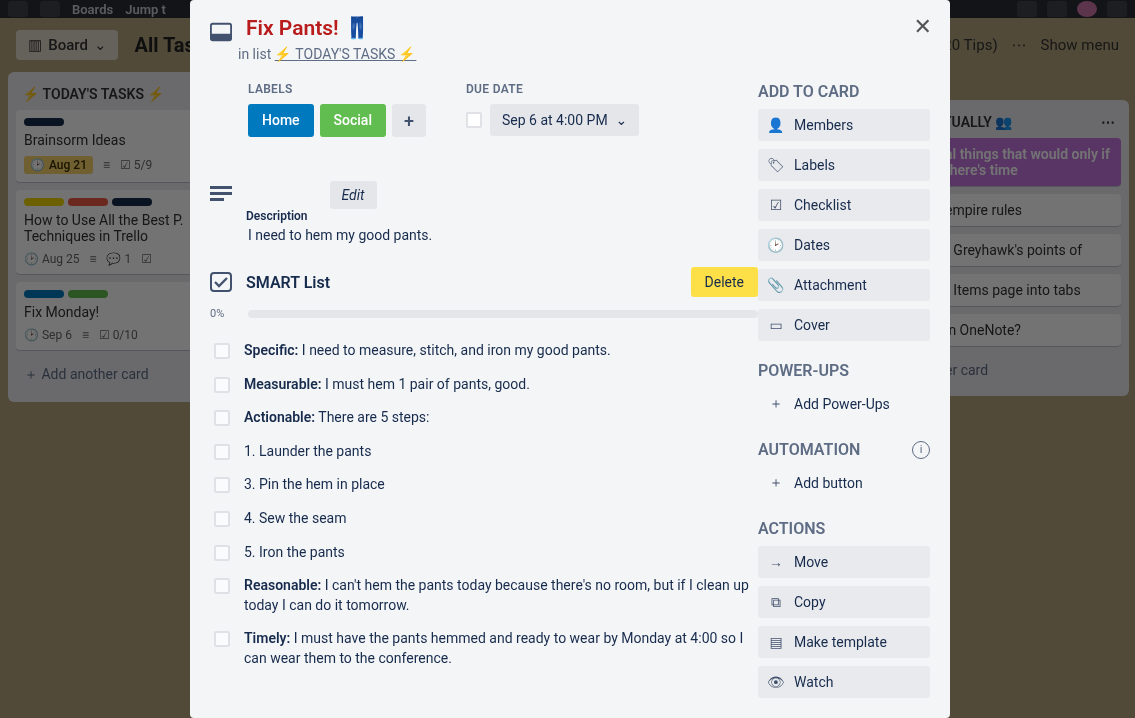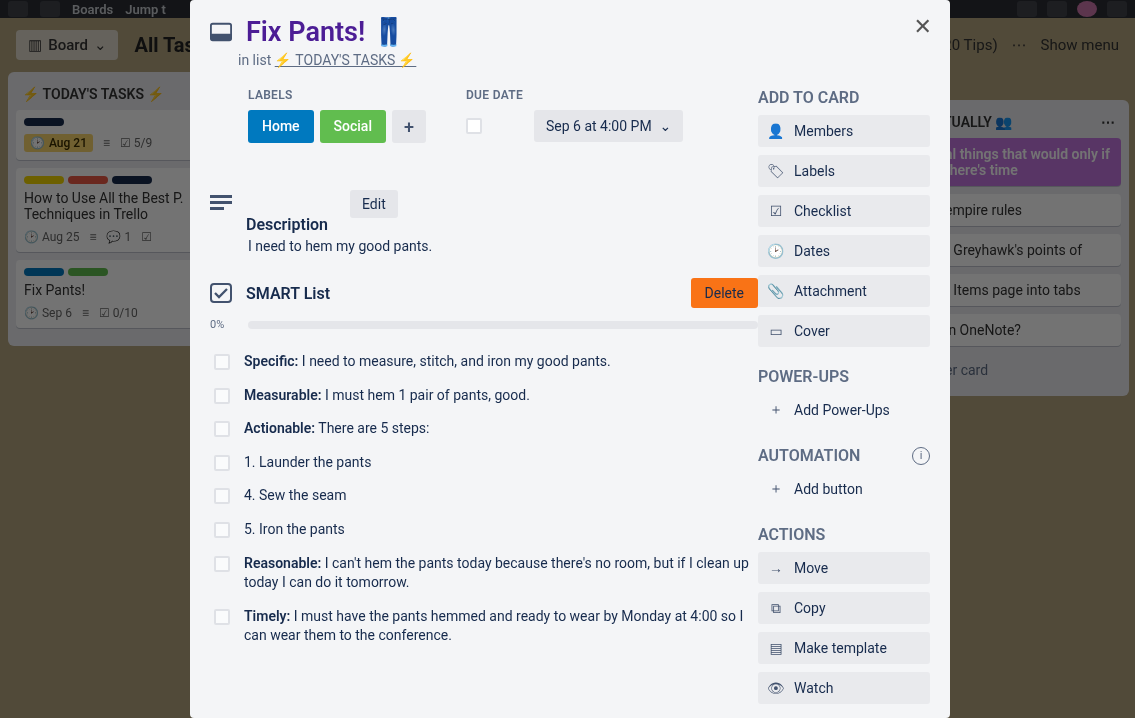--- a/index.html
+++ b/index.html
@@ -29,50 +29,50 @@
 .list-right { position: absolute; right: 6px; top: 100px; width: 200px; }
 .list-right .list { width: 200px; }
 .purple-card { background: #c377e0; color: #fff; font-weight: 600; }
 
 
 .modal-backdrop { position: absolute; inset: 0; background: rgba(0,0,0,0.55); }
 .modal { position: absolute; left: 190px; top: 0; width: 760px; background: #f4f5f7; border-radius: 4px; padding: 16px 20px 24px; max-height: 718px; overflow-y: auto; }
 .modal-close { position: absolute; top: 14px; right: 18px; font-size: 22px; color: #555; cursor: pointer; }
 .card-title-row { display: flex; align-items: flex-start; gap: 14px; margin-bottom: 4px; }
 .card-title-row .title-ico { margin-top: 6px; color: #42526e; }
-.card-title-row h2 { font-size: 27px; font-weight: 600; color: #4c1d95; }
+.card-title-row h2 { font-size: 21px; font-weight: 600; color: #b91c1c; }
 .inlist { font-size: 14px; color: #5e6c84; margin-left: 28px; margin-bottom: 20px; }
 .inlist a { color: #5e6c84; text-decoration: underline; }
 
 .modal-body { display: flex; }
 .main-col { flex: 1; padding-left: 38px; }
 .side-col { width: 172px; }
 
 .section-label { font-size: 12px; font-weight: 600; color: #5e6c84; letter-spacing: 0.3px; margin-bottom: 8px; }
 .labels-row { display: flex; gap: 6px; margin-bottom: 20px; }
 .label-chip { padding: 8px 14px; border-radius: 3px; color: #fff; font-size: 14px; font-weight: 500; }
 .chip-home { background: #0079bf; }
 .chip-social { background: #61bd4f; }
 .chip-add { background: #e5e6ea; color: #42526e; width: 34px; text-align: center; font-size: 18px; padding: 6px 0; }
 .due-section { margin-left: 40px; }
 .due-box { display: flex; align-items: center; gap: 8px; }
 .due-check { width: 16px; height: 16px; border: 2px solid #dfe1e6; border-radius: 2px; background: #fff; }
-.due-btn { background: #e5e6ea; padding: 8px 12px; border-radius: 3px; font-size: 14px; color: #172b4d; display: flex; align-items: center; gap: 8px; margin-left: 44px; }
+.due-btn { background: #e5e6ea; padding: 8px 12px; border-radius: 3px; font-size: 14px; color: #172b4d; display: flex; align-items: center; gap: 8px; }
 
 .desc-section { margin-top: 10px; margin-left: -38px; }
 .desc-header { display: flex; align-items: center; gap: 14px; }
 .desc-header .ico { color: #42526e; }
-.desc-header h3 { font-size: 16px; font-weight: 600; color: #172b4d; flex: 0 0 auto; margin-top: 42px; }
-.edit-btn { background: #e5e6ea; padding: 6px 12px; border-radius: 3px; font-size: 14px; color: #172b4d; margin-left: 8px; }
+.desc-header h3 { font-size: 12px; font-weight: 600; color: #172b4d; flex: 0 0 auto; margin-top: 42px; }
+.edit-btn { background: #e5e6ea; padding: 6px 12px; border-radius: 3px; font-size: 14px; color: #172b4d; margin-left: 8px; font-style: italic; }
 .desc-text { margin: 4px 0 24px 38px; font-size: 14px; color: #172b4d; }
 
 .checklist-section { margin-left: -38px; }
 .checklist-header { display: flex; align-items: center; gap: 14px; }
 .checklist-header h3 { font-size: 16px; font-weight: 600; color: #172b4d; flex: 1; }
-.delete-btn { background: #f97316; padding: 7px 14px; border-radius: 3px; font-size: 14px; color: #172b4d; }
+.delete-btn { background: #fde047; padding: 7px 14px; border-radius: 3px; font-size: 14px; color: #172b4d; }
 .progress-row { display: flex; align-items: center; gap: 10px; margin: 10px 0 14px 0; }
 .progress-pct { font-size: 11px; color: #5e6c84; width: 28px; }
 .progress-bar { flex: 1; height: 8px; background: #e5e6ea; border-radius: 4px; }
 
 .check-item { display: flex; gap: 14px; padding: 7px 0; align-items: flex-start; }
 .check-box { width: 16px; height: 16px; border: 2px solid #dfe1e6; border-radius: 2px; background: #fafbfc; flex-shrink: 0; margin-top: 2px; margin-left: 4px; }
 .check-text { font-size: 14px; color: #172b4d; line-height: 1.4; }
 .check-text b { font-weight: 600; }
 
 .side-heading { font-size: 16px; font-weight: 600; color: #5e6c84; margin: 0 0 8px; }
@@ -121,20 +121,21 @@
     <div class="list">
       <div class="list-title">
           <span>⚡ TODAY'S TASKS ⚡</span>
           <span>⋯</span>
         </div>
 
       <div class="card">
         <div class="labels">
             <div class="label-pill" style="background:#172b4d"></div>
           </div>
+        <div>Brainsorm Ideas</div>
         <div class="meta">
           <span class="due-badge">🕑 <span>Aug 21</span></span>
           <span>≡</span>
           <span>☑ <span>5/9</span></span>
         </div>
       </div>
 
       <div class="card">
         <div class="labels">
           <div class="label-pill" style="background:#f2d600"></div>
@@ -148,28 +149,29 @@
           <span>💬 <span>1</span></span>
           <span>☑</span>
         </div>
       </div>
 
       <div class="card">
         <div class="labels">
           <div class="label-pill" style="background:#0079bf"></div>
           <div class="label-pill" style="background:#61bd4f"></div>
         </div>
-        <div>Fix Pants!</div>
+        <div>Fix Monday!</div>
         <div class="meta">
           <span>🕑 <span>Sep 6</span></span>
           <span>≡</span>
           <span>☑ <span>0/10</span></span>
         </div>
       </div>
 
+      <div class="add-card">＋ <span>Add another card</span></div>
     </div>
   </div>
 
   <div class="list-right">
     <div class="list">
       <div class="list-title">
           <span>TUALLY 👥</span>
           <span>⋯</span>
         </div>
       <div class="card purple-card"><span>al things that would only if there's time</span></div>
@@ -265,20 +267,24 @@
             <div class="check-item">
               <div class="check-box"></div>
               <div class="check-text"><b>Actionable:</b> There are 5 steps:</div>
             </div>
             <div class="check-item">
               <div class="check-box"></div>
               <div class="check-text">1. Launder the pants</div>
             </div>
             <div class="check-item">
               <div class="check-box"></div>
+              <div class="check-text">3. Pin the hem in place</div>
+            </div>
+            <div class="check-item">
+              <div class="check-box"></div>
               <div class="check-text">4. Sew the seam</div>
             </div>
             <div class="check-item">
               <div class="check-box"></div>
               <div class="check-text">5. Iron the pants</div>
             </div>
             <div class="check-item">
               <div class="check-box"></div>
               <div class="check-text"><b>Reasonable:</b> I can't hem the pants today because there's no room, but if I clean up today I can do it tomorrow.</div>
             </div>

